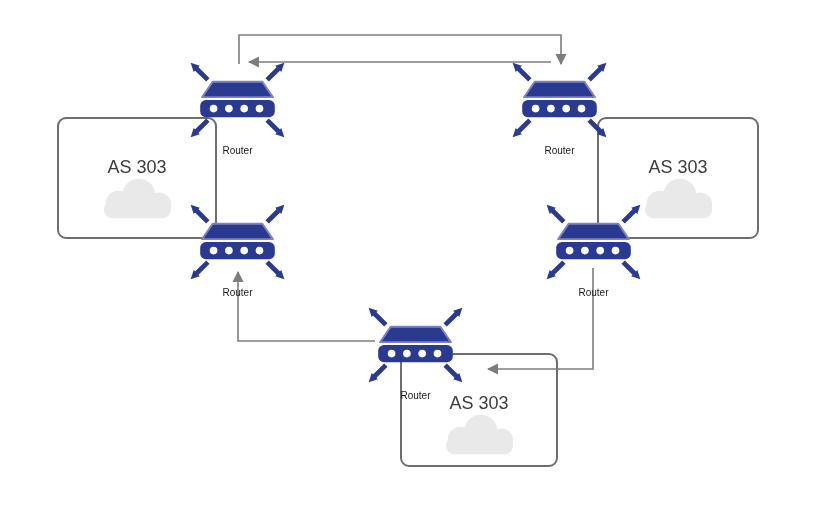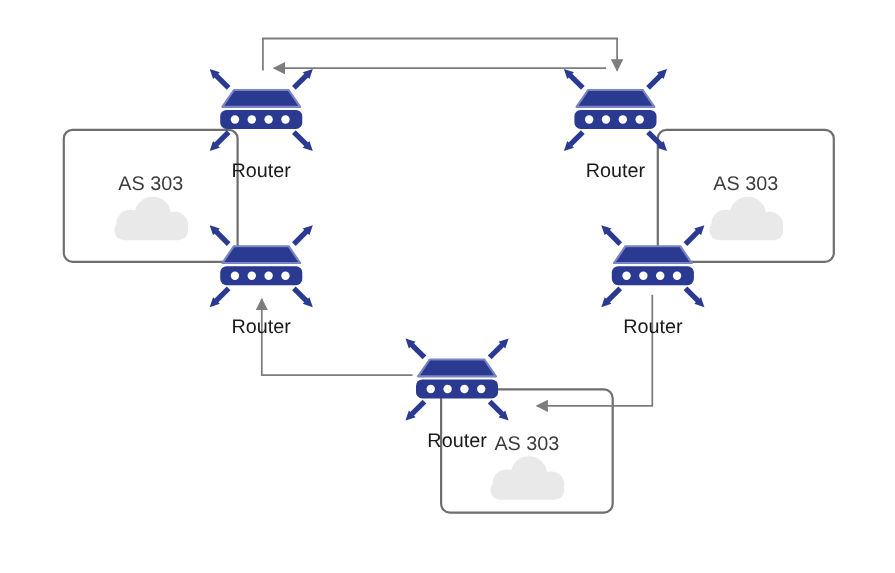--- a/index.html
+++ b/index.html
@@ -56,21 +56,21 @@
     text-align:center;
     z-index:3;
   }
   .router-icon{
     display:block;
     width:115px;
     height:88px;
     color:var(--router-color,#2b3a91);
   }
   .router-label{
-    font-size:18px;
+    font-size:10px;
     color:var(--text-color,#1a1a1a);
     margin-top:1px;
   }
   
   .connectors{
     position:absolute;
     left:0; top:0;
     z-index:2;
     pointer-events:none;
   }

